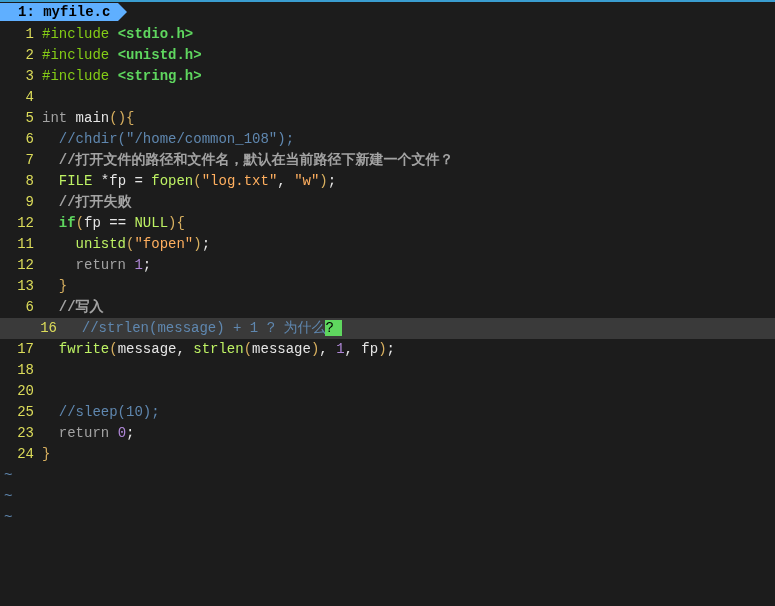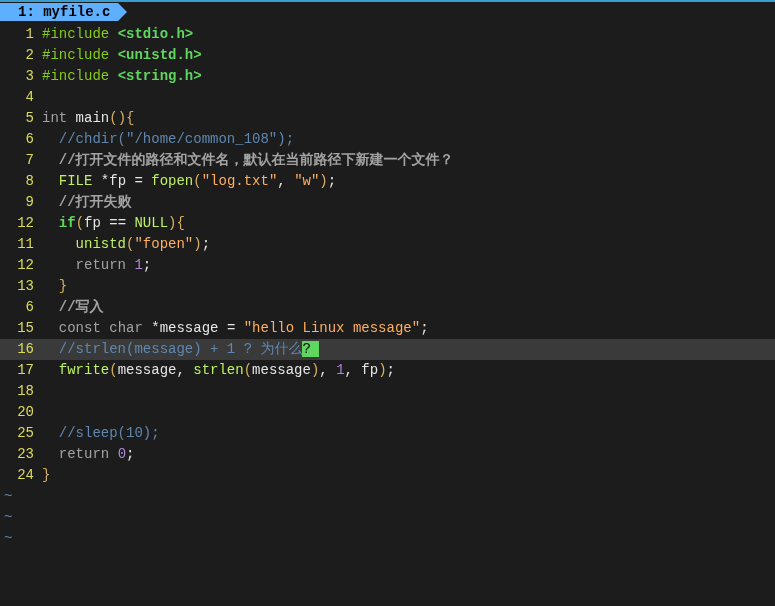--- a/index.html
+++ b/index.html
@@ -43,20 +43,21 @@
   padding: 2px 0;
 }
 .line {
   display: flex;
   height: 21px;
   line-height: 21px;
   white-space: pre;
 }
 .line.current {
   background: #3a3a3a;
+  padding-left: 23px;
 }
 .gutter {
   width: 42px;
   text-align: right;
   color: #dcdc5a;
   padding-right: 8px;
   flex-shrink: 0;
 }
 .code {
   flex: 1;
@@ -100,21 +101,20 @@
     <div class="line"><div class="gutter">5</div><div class="code"><span class="kw">int</span><span class="id"> main</span><span class="pn">(){</span></div></div>
     <div class="line"><div class="gutter">6</div><div class="code"><span class="id">  </span><span class="cm">//chdir("/home/common_108");</span></div></div>
     <div class="line"><div class="gutter">7</div><div class="code"><span class="id">  </span><span class="cmcn">//打开文件的路径和文件名，默认在当前路径下新建一个文件？</span></div></div>
     <div class="line"><div class="gutter">8</div><div class="code"><span class="id">  </span><span class="ty">FILE</span><span class="id"> </span><span class="op">*</span><span class="id">fp </span><span class="op">=</span><span class="id"> </span><span class="fn">fopen</span><span class="pn">(</span><span class="str">"log.txt"</span><span class="op">, </span><span class="str">"w"</span><span class="pn">)</span><span class="op">;</span></div></div>
     <div class="line"><div class="gutter">9</div><div class="code"><span class="id">  </span><span class="cmcn">//打开失败</span></div></div>
     <div class="line"><div class="gutter">12</div><div class="code"><span class="id">  </span><span class="kwg">if</span><span class="pn">(</span><span class="id">fp </span><span class="op">==</span><span class="id"> </span><span class="ty">NULL</span><span class="pn">){</span></div></div>
     <div class="line"><div class="gutter">11</div><div class="code"><span class="id">    </span><span class="fn">unistd</span><span class="pn">(</span><span class="str">"fopen"</span><span class="pn">)</span><span class="op">;</span></div></div>
     <div class="line"><div class="gutter">12</div><div class="code"><span class="id">    </span><span class="kw">return</span><span class="id"> </span><span class="num">1</span><span class="op">;</span></div></div>
     <div class="line"><div class="gutter">13</div><div class="code"><span class="id">  </span><span class="pn">}</span></div></div>
     <div class="line"><div class="gutter">6</div><div class="code"><span class="id">  </span><span class="cmcn">//写入</span></div></div>
-    <div class="line"><div class="gutter">15</div><div class="code"><span class="id">  </span><span class="kw">const</span><span class="id"> </span><span class="kw">char</span><span class="id"> </span><span class="op">*</span><span class="id">message </span><span class="op">=</span><span class="id"> </span><span class="str">"hello Linux message"</span><span class="op">;</span></div></div>
     <div class="line current"><div class="gutter">16</div><div class="code"><span class="id">  </span><span class="cm">//strlen(message) + 1 ? 为什么</span><span class="cur-hl">? </span></div></div>
     <div class="line"><div class="gutter">17</div><div class="code"><span class="id">  </span><span class="fn">fwrite</span><span class="pn">(</span><span class="id">message</span><span class="op">, </span><span class="fn">strlen</span><span class="pn">(</span><span class="id">message</span><span class="pn">)</span><span class="op">, </span><span class="num">1</span><span class="op">, </span><span class="id">fp</span><span class="pn">)</span><span class="op">;</span></div></div>
     <div class="line"><div class="gutter">18</div><div class="code"></div></div>
     <div class="line"><div class="gutter">20</div><div class="code"></div></div>
     <div class="line"><div class="gutter">25</div><div class="code"><span class="id">  </span><span class="cm">//sleep(10);</span></div></div>
     <div class="line"><div class="gutter">23</div><div class="code"><span class="id">  </span><span class="kw">return</span><span class="id"> </span><span class="num">0</span><span class="op">;</span></div></div>
     <div class="line"><div class="gutter">24</div><div class="code"><span class="pn">}</span></div></div>
     <div class="tilde-line">~</div>
     <div class="tilde-line">~</div>
     <div class="tilde-line">~</div>

